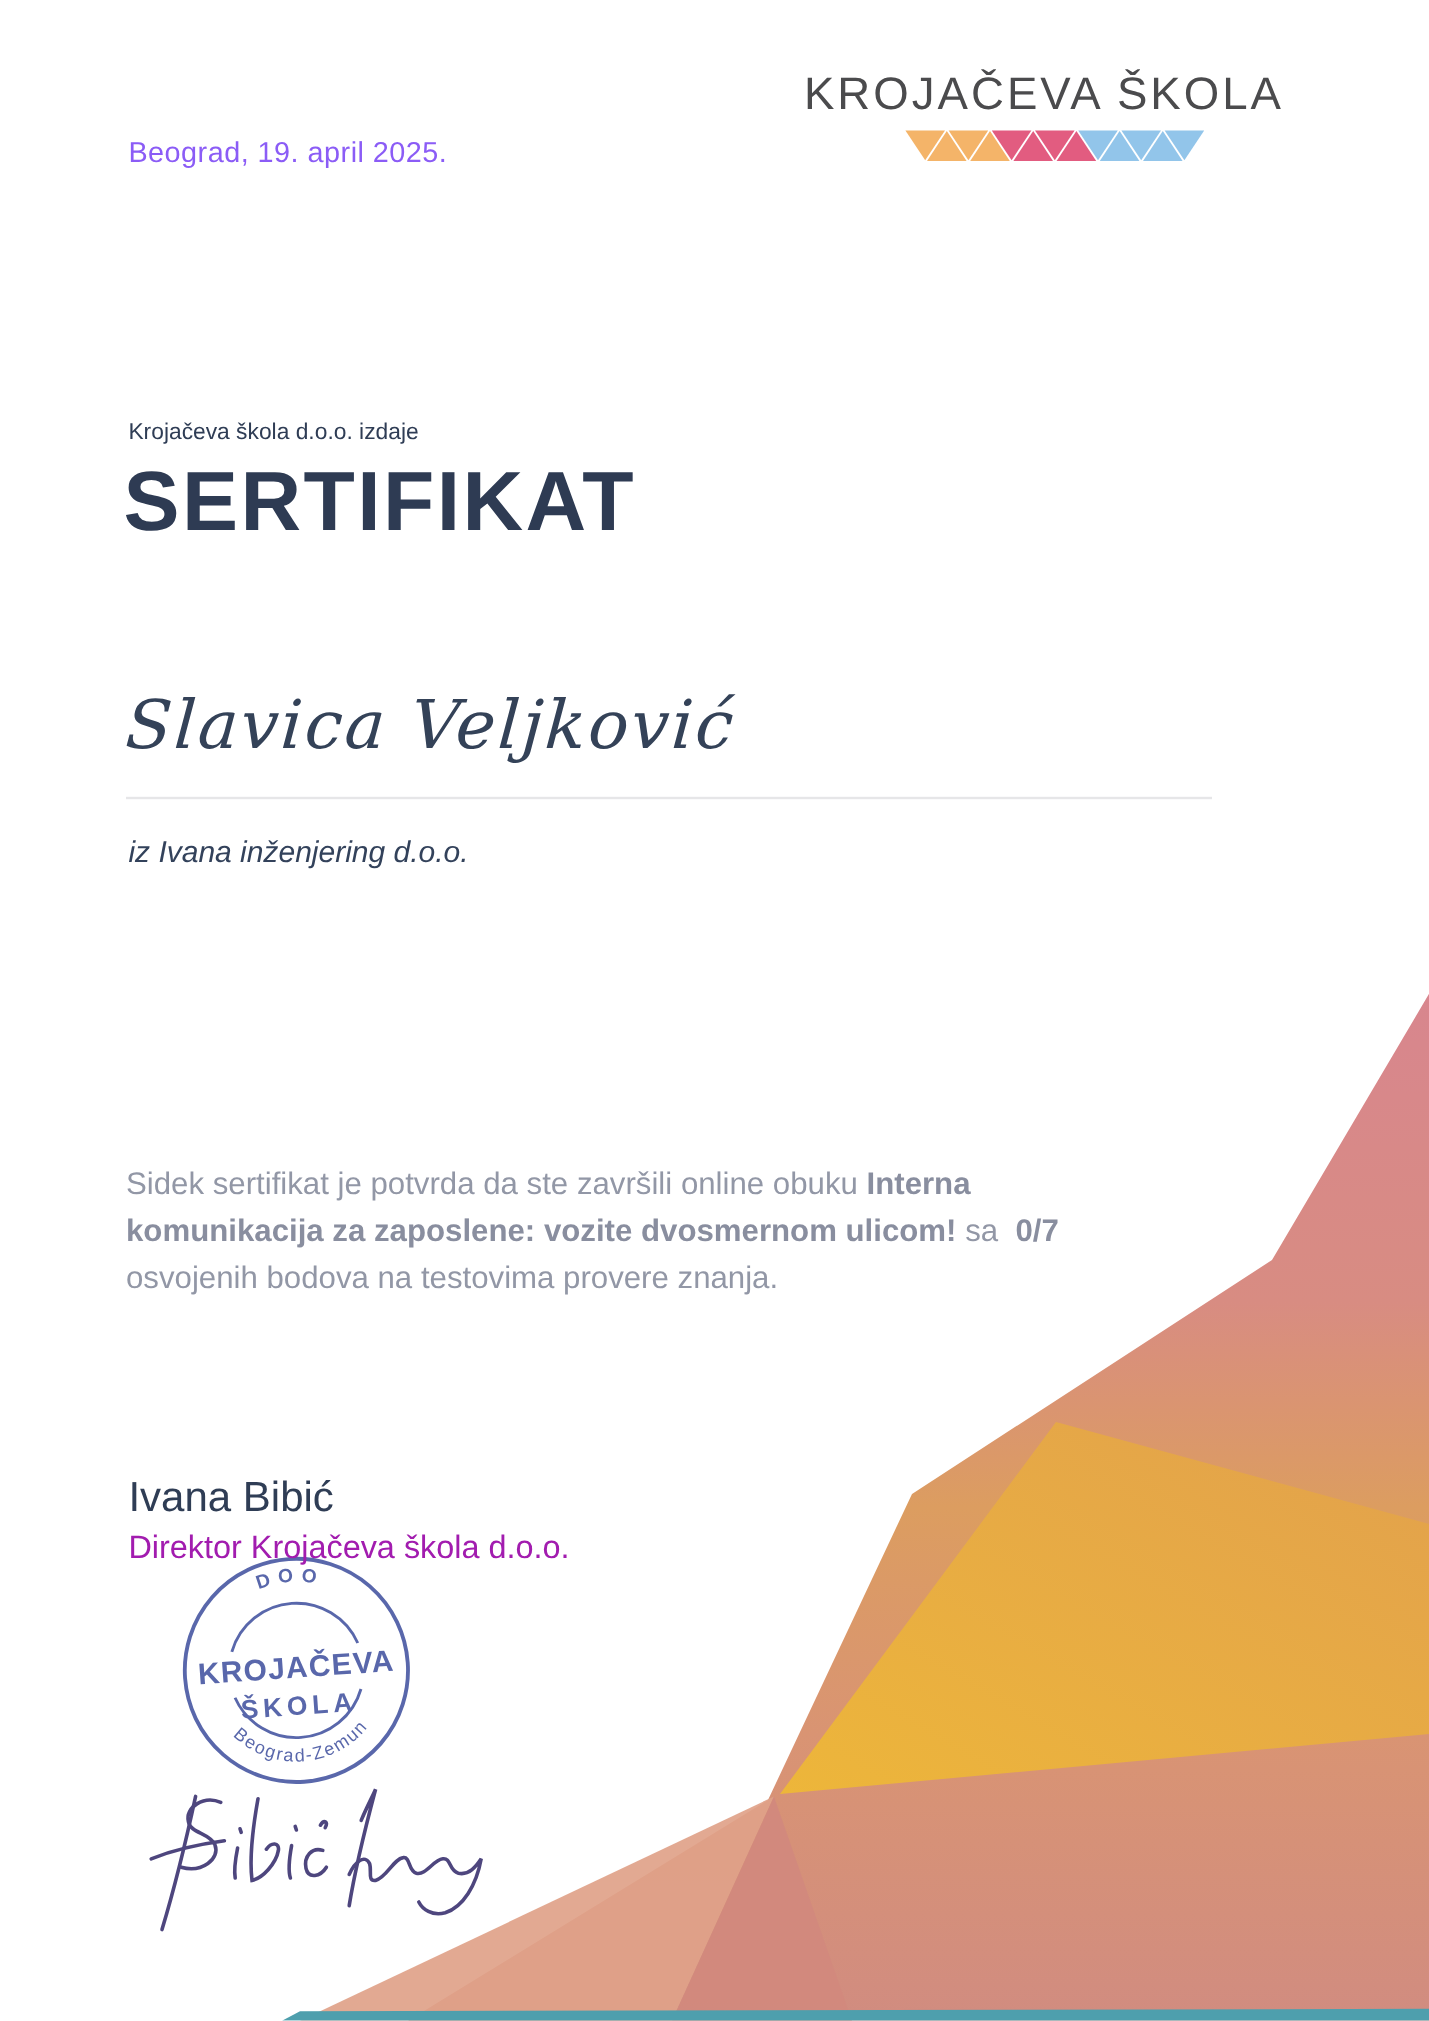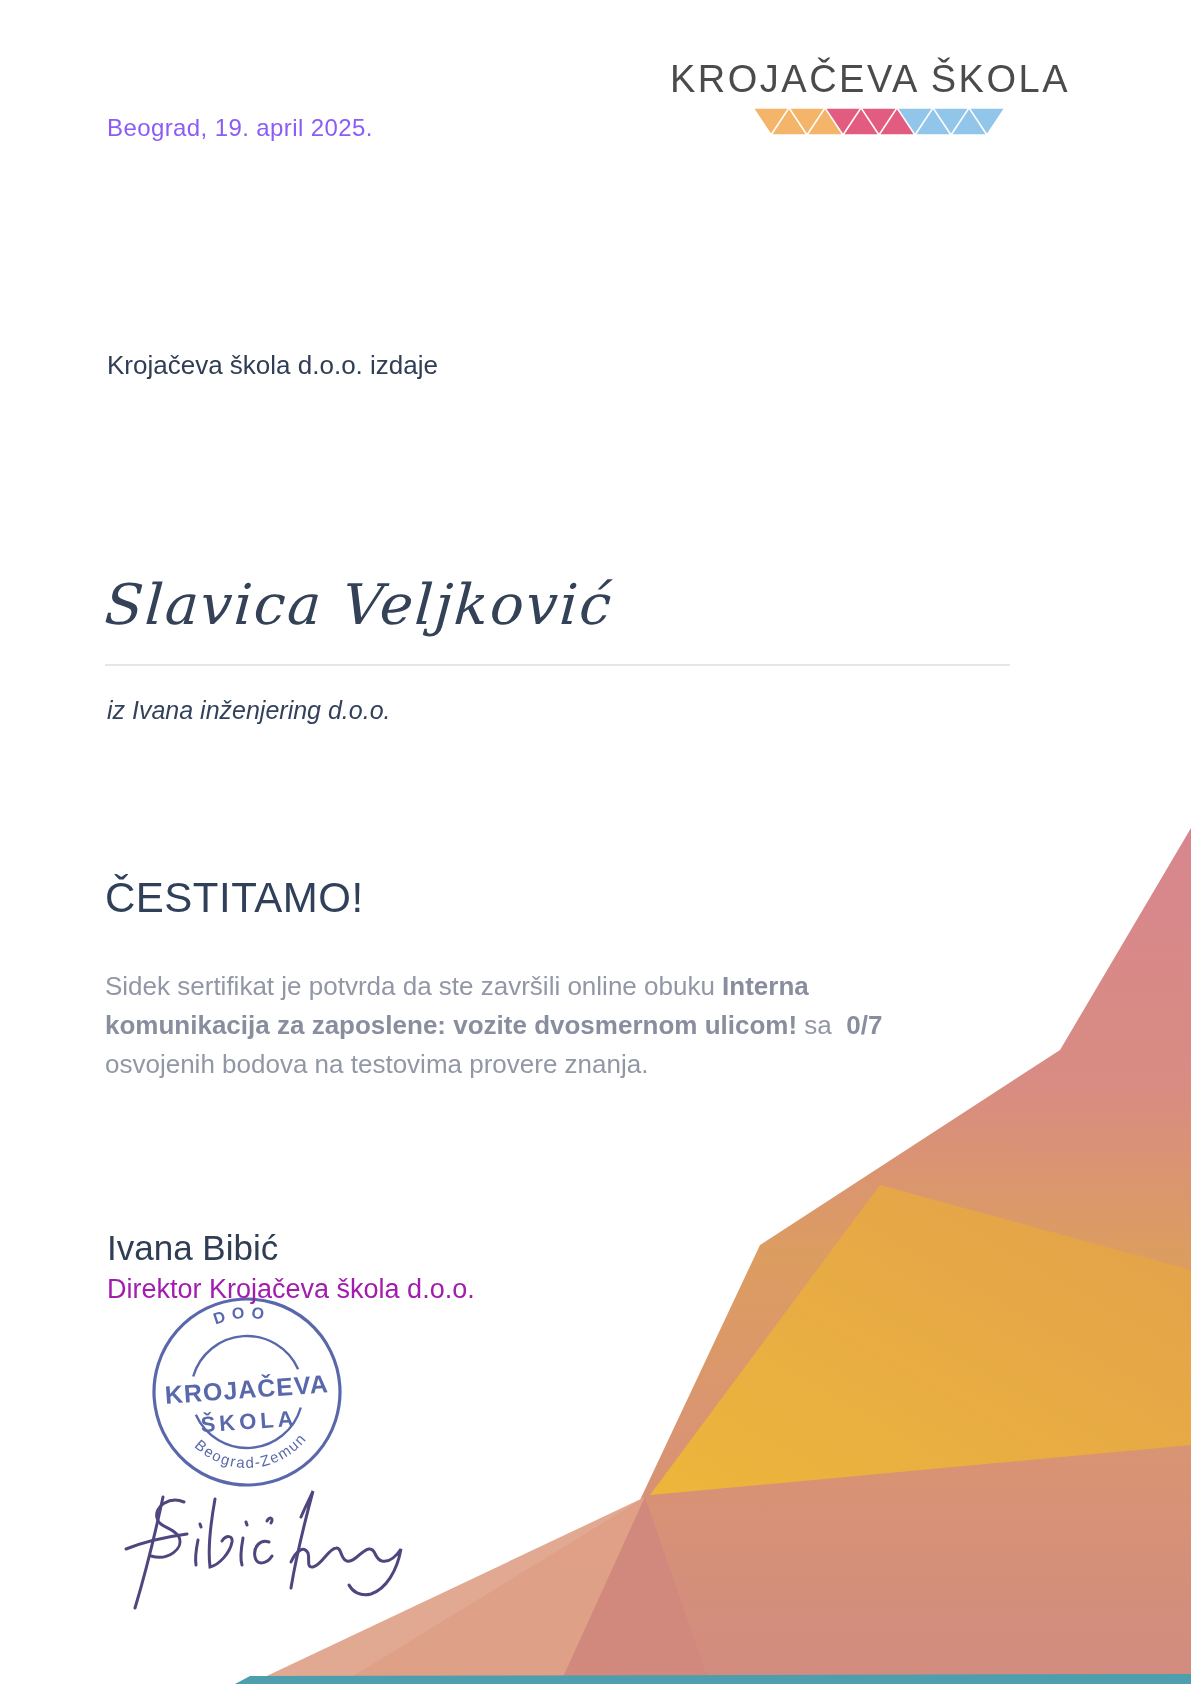--- a/index.html
+++ b/index.html
@@ -8,21 +8,21 @@
     overflow:hidden;font-family:"Liberation Sans",sans-serif;
   }
   .abs{position:absolute;}
   .bg-svg{position:absolute;left:0;top:0;width:1191px;height:1684px;z-index:0;}
   .content{position:absolute;inset:0;z-index:1;}
 
   .date-line{left:107px;top:114px;font-size:24px;color:#8b5cf6;letter-spacing:.4px;}
   .logo-text{right:121px;top:58px;font-size:38px;color:#4B4B4D;letter-spacing:2.5px;font-weight:400;margin-left:40px;}
   .logo-strip{position:absolute;left:753px;top:108px;}
 
-  .issuer-line{left:107px;top:350px;font-size:26px;color:#2F3D55;}
+  .issuer-line{left:107px;top:350px;font-size:19px;color:#2F3D55;}
   .cert-title{left:103px;top:378px;font-size:70px;font-weight:800;color:#2E3B53;letter-spacing:2px;}
 
   .recipient-name{
     left:105px;top:572px;font-family:"DejaVu Serif",serif;font-style:italic;
     font-size:56px;color:#344258;letter-spacing:2px;transform:skewX(-4deg);
   }
   .name-rule{left:105px;top:664px;width:905px;height:2px;background:#E6E6E8;}
   .company-line{left:107px;top:696px;font-size:25px;font-style:italic;font-weight:500;color:#33425B;}
 
   .congrats{left:105px;top:874px;font-size:42px;font-weight:500;color:#31405A;letter-spacing:.5px;}
@@ -112,26 +112,26 @@
           <polygon points="127.5,26.2 160.5,26.2 144,1.2" fill="#E25C80"></polygon>
           <polygon points="145.5,0.8 178.5,0.8 162,25.5" fill="#92C5EA"></polygon>
           <polygon points="163.5,26.2 196.5,26.2 180,1.2" fill="#92C5EA"></polygon>
           <polygon points="181.5,0.8 214.5,0.8 198,25.5" fill="#92C5EA"></polygon>
           <polygon points="199.5,26.2 232.5,26.2 216,1.2" fill="#92C5EA"></polygon>
           <polygon points="217.5,0.8 250.5,0.8 234,25.5" fill="#92C5EA"></polygon>
         </svg>
     </div>
 
     <div class="abs issuer-line">Krojačeva škola d.o.o. izdaje</div>
+    <div class="abs cert-title">SERTIFIKAT</div>
 
     <div class="abs recipient-name">Slavica Veljković</div>
     <div class="abs name-rule"></div>
     <div class="abs company-line">iz Ivana inženjering d.o.o.</div>
 
-    <div class="abs congrats">ČESTITAMO!</div>
 
     <p class="abs para"><span>Sidek sertifikat je potvrda da ste završili online obuku </span><b>Interna komunikacija za zaposlene: vozite dvosmernom ulicom!</b><span> sa&nbsp; </span><span class="score">0/7</span><span> osvojenih bodova na testovima provere znanja.</span></p>
 
     <div class="abs signer-name">Ivana Bibić</div>
     <div class="abs signer-title">Direktor Krojačeva škola d.o.o.</div>
 
   </div>
 </div>
 
 </body></html>

